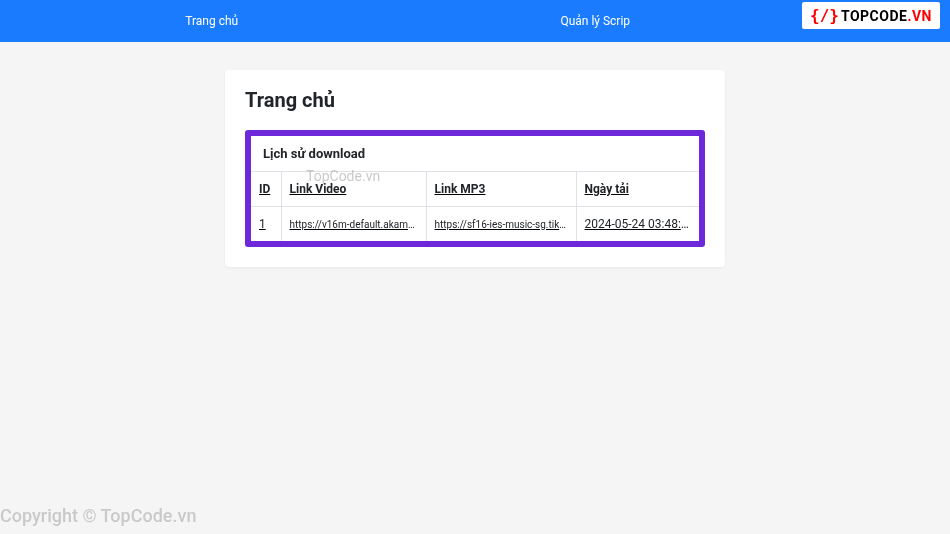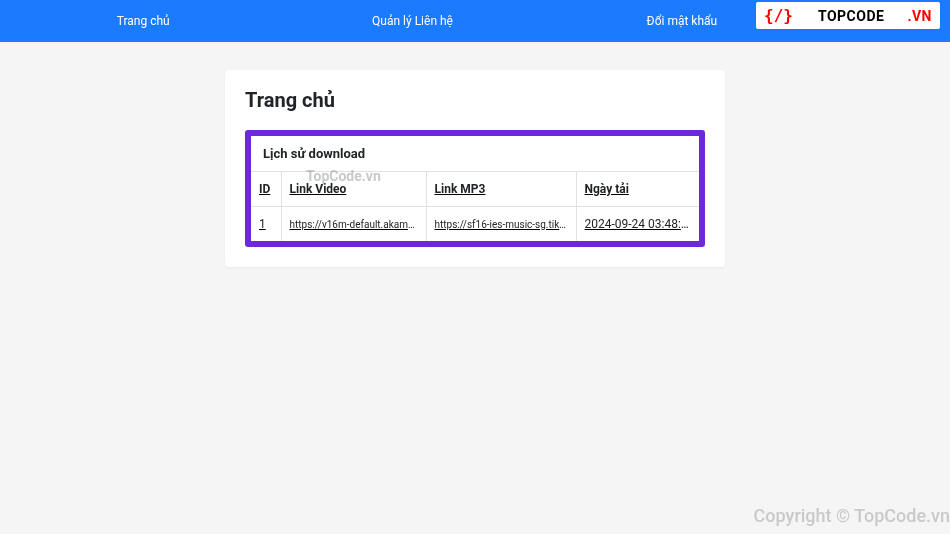--- a/index.html
+++ b/index.html
@@ -1,19 +1,18 @@
 <!DOCTYPE html>
 <html><head>
   <meta charset="utf-8">
   <style>
     * {
       margin: 0;
       padding: 0;
       box-sizing: border-box;
-      gap: 23px;
     }
     body {
       font-family: -apple-system, BlinkMacSystemFont, "Segoe UI", Roboto, "Helvetica Neue", Arial, sans-serif;
       background: #f5f5f5;
       width: 950px;
       height: 534px;
       overflow: hidden;
       position: relative;
     }
     .topnav {
@@ -119,44 +118,43 @@
     th:nth-child(3), td:nth-child(3) { width: 150px; border-left: 1px solid #dee2e6; }
     th:nth-child(4), td:nth-child(4) { width: auto; border-left: 1px solid #dee2e6; }
     td:nth-child(4) { font-size: 12px; }
     td:nth-child(1) { font-size: 12px; }
     .watermark-center {
       position: absolute;
       top: 168px;
       left: 278px;
       font-size: 14px;
       color: rgba(120,120,120,0.4);
-      font-weight: 700;
+      font-weight: 400;
       pointer-events: none;
       z-index: 10;
       padding-left: 28px;
     }
     .footer-mark {
       position: absolute;
       bottom: 8px;
       left: 0;
       right: 0;
-      text-align: right;
+      text-align: left;
       font-size: 18px;
       color: rgba(120,120,120,0.35);
       font-weight: 500;
       pointer-events: none;
     }
   </style>
 </head>
 <body>
 
 <div class="topnav">
   <div class="nav-item">Trang chủ</div>
-  <div class="nav-item">Quản lý Liên hệ</div>
-  <div class="nav-item">Đổi mật khẩu</div>
+  <div class="nav-item">Quản lý Scrip</div>
   <div class="nav-item spacer"></div>
 </div>
 
 <div class="logo-area">
   <span class="logo-icon">{/}</span>
   <span class="logo-text-1">TOPCODE</span>
   <span class="logo-text-2">.VN</span>
 </div>
 
 <div class="container">
@@ -170,21 +168,21 @@
           <th>Link Video</th>
           <th>Link MP3</th>
           <th>Ngày tải</th>
         </tr>
       </thead>
       <tbody>
         <tr>
           <td>1</td>
           <td>https://v16m-default.akamaized.net/...</td>
           <td>https://sf16-ies-music-sg.tiktokcdn.c...</td>
-          <td>2024-09-24 03:48:07</td>
+          <td>2024-05-24 03:48:07</td>
         </tr>
       </tbody>
     </table>
   </div>
 </div>
 
 <div class="watermark-center">TopCode.vn</div>
 <div class="footer-mark">Copyright © TopCode.vn</div>
 
 </body></html>

